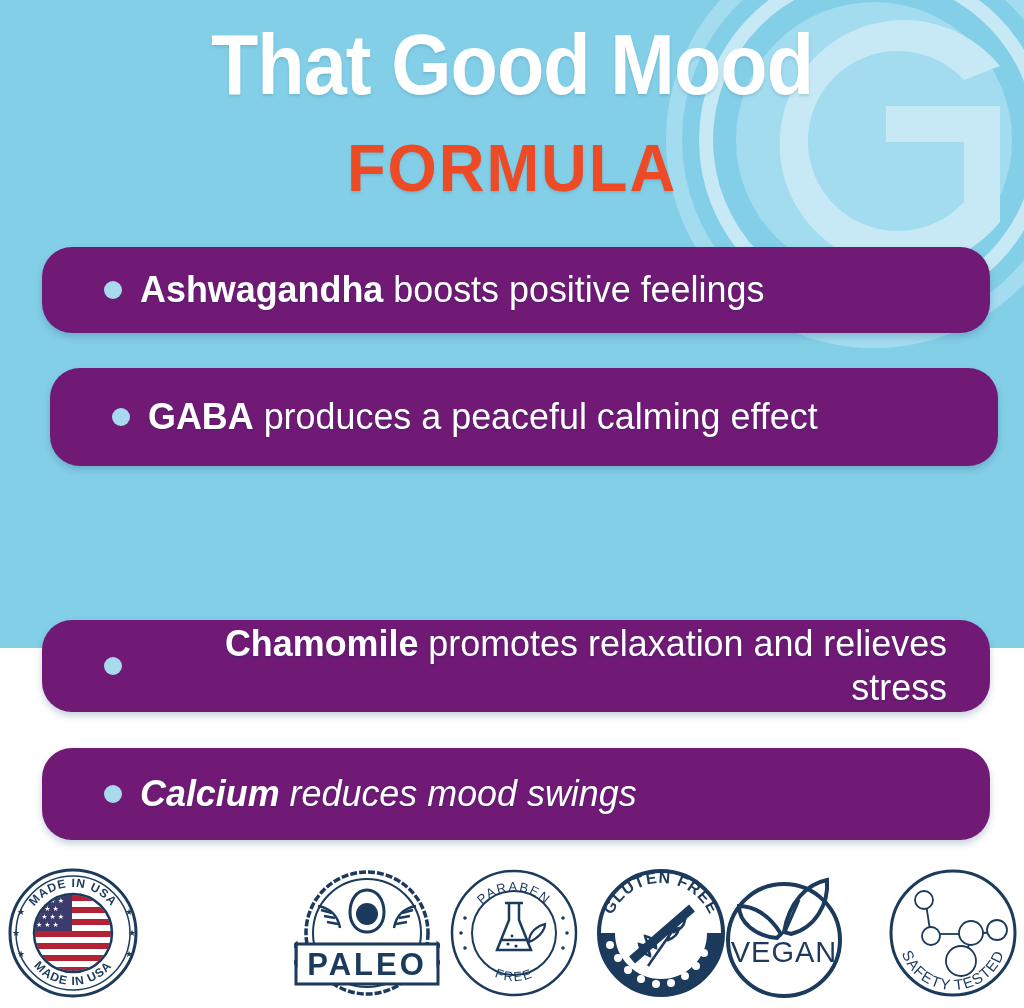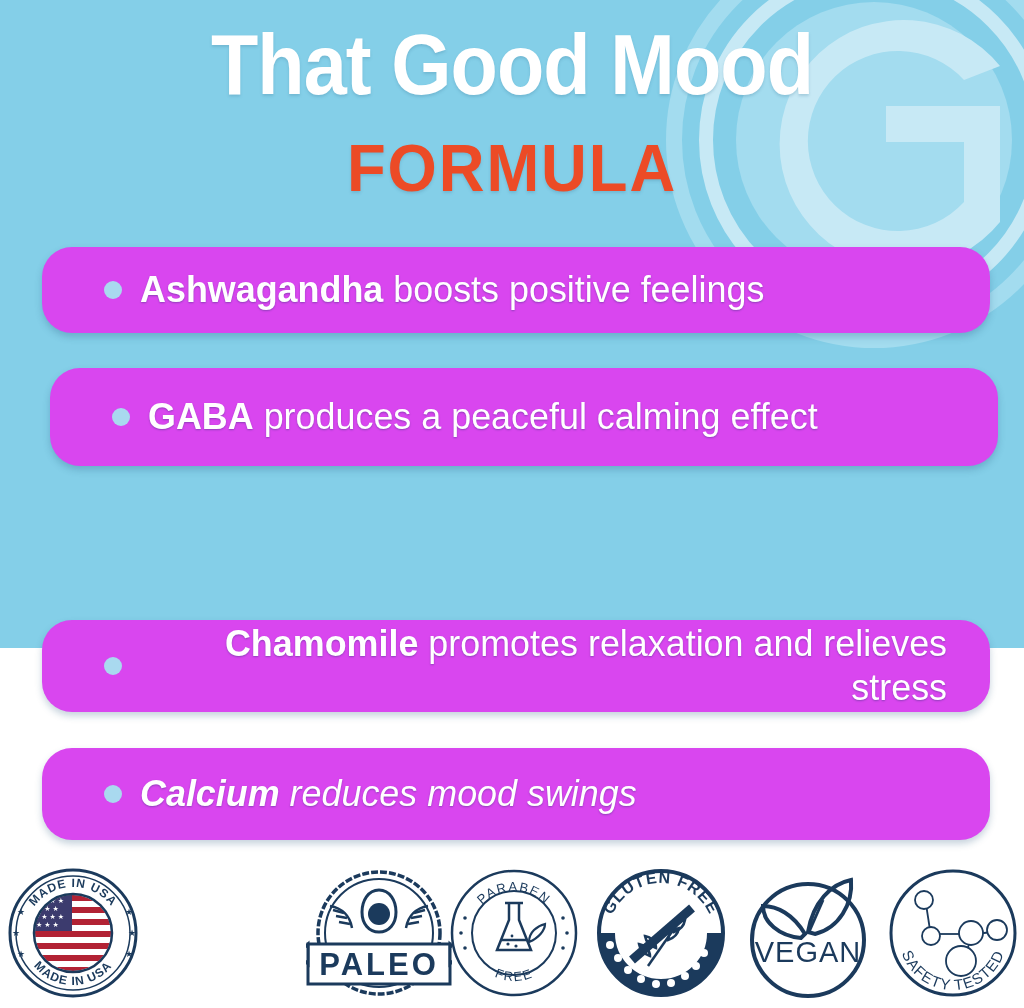--- a/index.html
+++ b/index.html
@@ -42,21 +42,21 @@
     font-family:"Liberation Sans Narrow","Liberation Sans",sans-serif;
     font-weight:bold;font-size:66px;line-height:72px;color:#ec4b26;
     letter-spacing:2px;
     transform:scaleX(0.96);
     text-shadow:0 2px 3px rgba(60,120,150,0.25);
   }
 
   
   .pill{
     position:absolute;left:42px;width:948px;
-    background:#d946ef;
+    background:#701a75;
     border-radius:30px;
     box-shadow:0 4px 7px rgba(30,80,120,0.25);
     display:flex;align-items:center;
     box-sizing:border-box;
     padding:0 18px 0 56px;
   }
   .bullet-dot{
     position:absolute;left:62px;
     width:18px;height:18px;border-radius:50%;
     background:#a9d9ef;
@@ -178,21 +178,21 @@
         <text fill="#1b3a5c" font-size="12" font-weight="bold" font-family="'Liberation Sans',sans-serif" letter-spacing="1">
           <textPath href="#arcTopUSA" startOffset="50%" text-anchor="middle">MADE IN USA</textPath>
         </text>
         <text fill="#1b3a5c" font-size="12" font-weight="bold" font-family="'Liberation Sans',sans-serif" letter-spacing="1">
           <textPath href="#arcBotUSA" startOffset="50%" text-anchor="middle">MADE IN USA</textPath>
         </text>
       </svg>
     </div>
 
 
-    <div class="badge" style="left:306px;text-decoration:underline;">
+    <div class="badge" style="left:294px;text-decoration:underline;">
       <svg viewBox="0 0 146 150" xmlns="http://www.w3.org/2000/svg">
         <circle cx="73" cy="75" r="61" fill="none" stroke="#1b3a5c" stroke-width="3.5" stroke-dasharray="7 2"></circle>
         <circle cx="73" cy="75" r="54" fill="none" stroke="#1b3a5c" stroke-width="2"></circle>
 
         <path d="M73 32 C84 32 90 43 90 54 C90 66 83 74 73 74 C63 74 56 66 56 54 C56 43 62 32 73 32 Z" fill="none" stroke="#1b3a5c" stroke-width="3"></path>
         <circle cx="73" cy="56" r="11" fill="#1b3a5c"></circle>
 
         <g stroke="#1b3a5c" stroke-width="2.5" fill="none">
           <path d="M24 48 C36 50 44 58 46 70"></path>
           <path d="M27 52 L38 55 M30 58 L41 60 M33 64 L44 66"></path>
@@ -273,21 +273,21 @@
           <path d="M86 74 C92 72 96 68 97 62 C91 63 86 68 86 74 Z"></path>
           <path d="M80 82 C86 80 90 76 91 70 C85 71 80 76 80 82 Z"></path>
         </g>
         <line x1="44" y1="102" x2="104" y2="50" stroke="#1b3a5c" stroke-width="9"></line>
         <text fill="#1b3a5c" font-size="16" font-weight="bold" font-family="'Liberation Sans',sans-serif" letter-spacing="1">
           <textPath href="#arcTopGF" startOffset="50%" text-anchor="middle">GLUTEN FREE</textPath>
         </text>
       </svg>
     </div>
 
-    <div class="badge" style="left:735px;text-decoration:underline;">
+    <div class="badge" style="left:711px;text-decoration:underline;">
       <svg viewBox="0 0 146 150" xmlns="http://www.w3.org/2000/svg">
         <circle cx="73" cy="82" r="56" fill="none" stroke="#1b3a5c" stroke-width="4"></circle>
         <path d="M73 74 C78 44 96 26 116 22 C118 46 104 70 80 76 Z" fill="none" stroke="#1b3a5c" stroke-width="4"></path>
         <path d="M70 76 C58 56 42 48 28 48 C28 64 44 78 66 80 Z" fill="none" stroke="#1b3a5c" stroke-width="4"></path>
         <path d="M88 42 L74 74" stroke="#1b3a5c" stroke-width="3" fill="none"></path>
         <text x="73" y="104" text-anchor="middle" fill="#1b3a5c" font-size="29" font-family="'Liberation Sans',sans-serif" letter-spacing="1">VEGAN</text>
       </svg>
     </div>
 
     <div class="badge" style="left:880px;">

